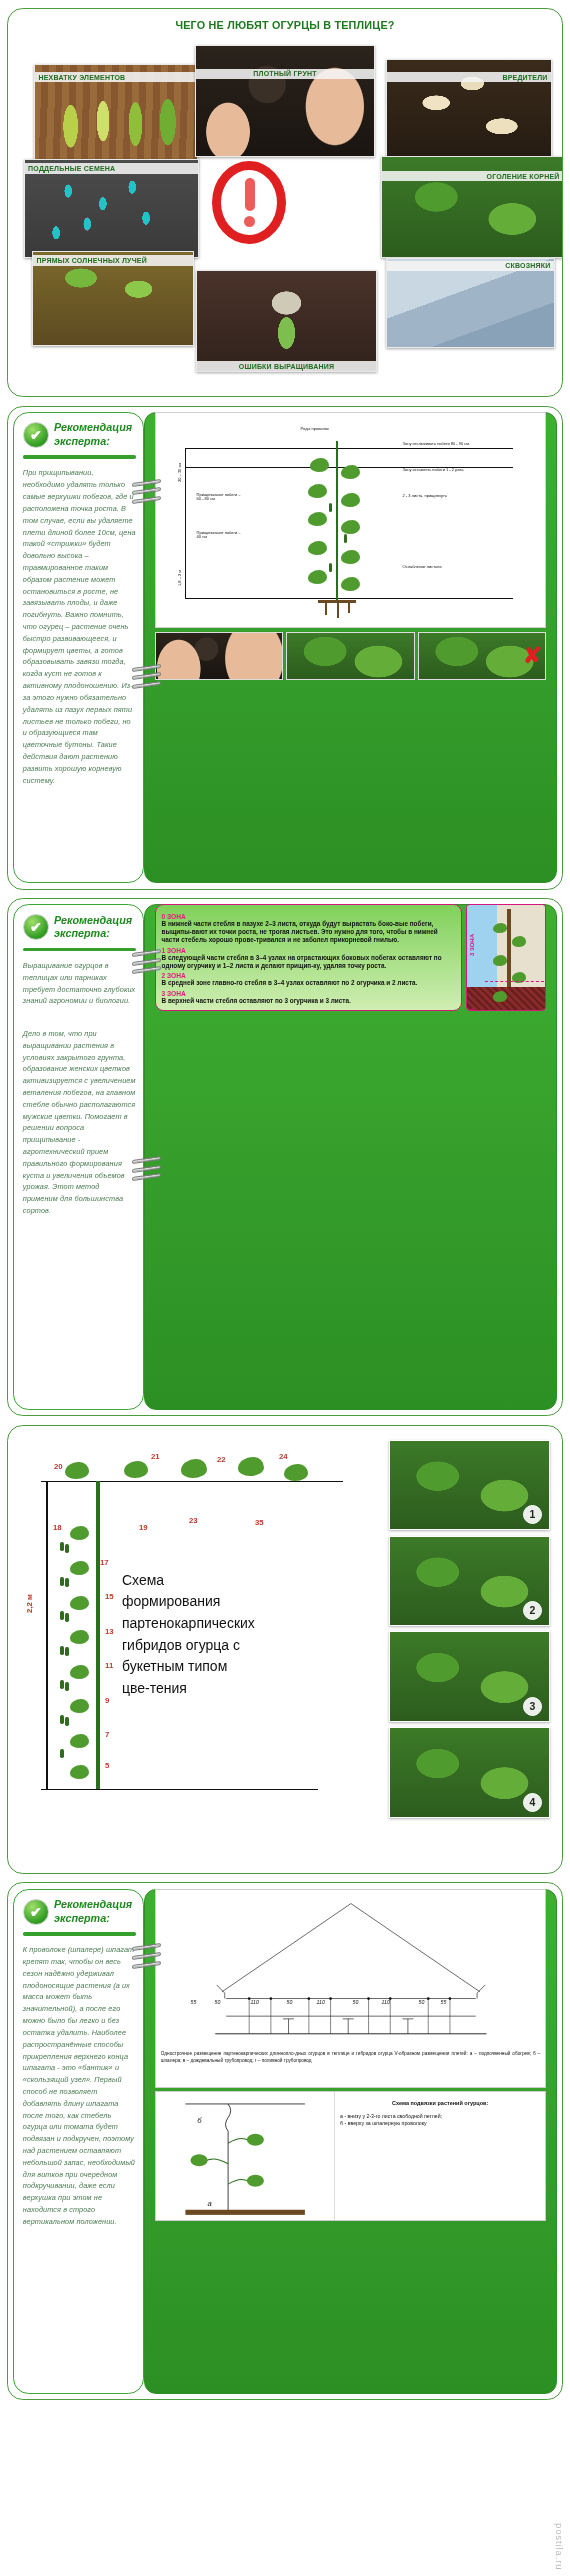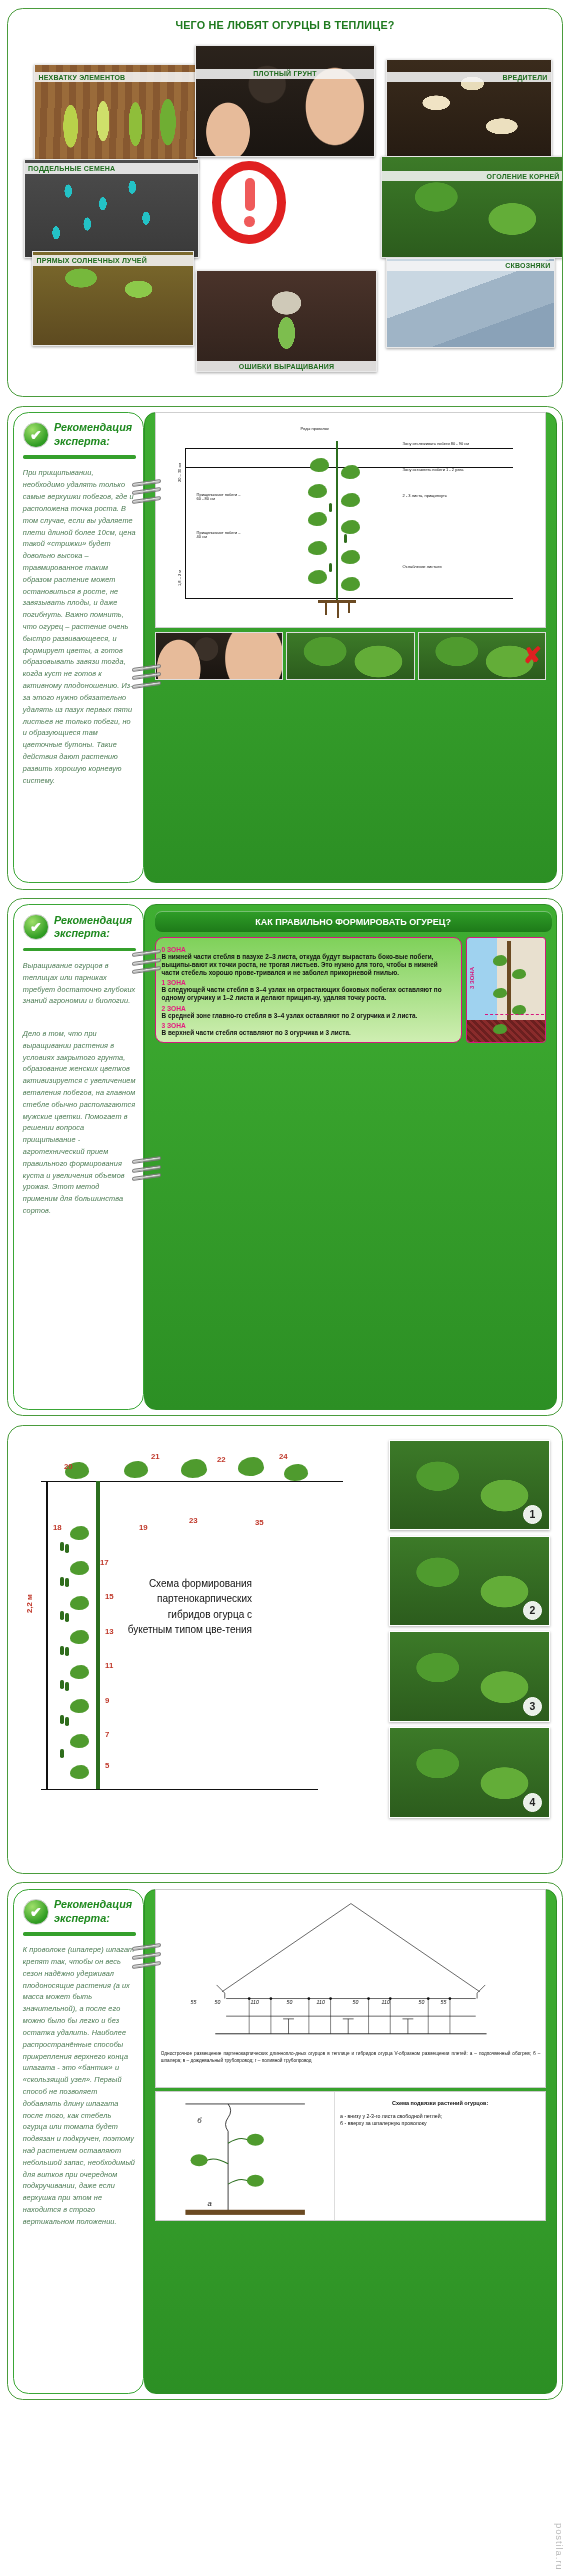--- a/index.html
+++ b/index.html
@@ -221,22 +221,22 @@
   .zb-dash{ position:absolute; left:17.3px; right:1.7px; border-top:0.9px dashed #d6187e; }
 
   
   #panel-bouquet{ height:449px; }
   .bq-title{ text-align:center; color:#1f7a1f; font-weight:bold; font-size:10.4px;
     line-height:1.5; padding:8.6px 0 5.2px; }
   .bq-main{ display:flex; padding:0 12px 10.4px; gap:8.6px; height:389px; }
   .bq-scheme{ flex:1; position:relative; background:#fff; }
   .bq-num{ position:absolute; color:#c0392b; font-size:7.8px; font-weight:bold; }
   .bq-caption{
-    position:absolute; left:102px; top:136px; width:130px;
-    font-size:10px; color:#111; line-height:1.55;text-align:right;
+    position:absolute; left:102px; top:130px; width:130px;
+    font-size:14px; color:#111; line-height:1.55;
   }
   .bq-photos{ width:161px; flex:0 0 161px; display:flex; flex-direction:column; gap:5.2px; }
   .bq-photos > div{ flex:1; border:1.7px solid #fff; box-shadow:0 0.9px 2.6px rgba(0,0,0,.3);
     position:relative; overflow:hidden; }
   .bq-badge{
     position:absolute; right:7px; bottom:5.2px; width:19px;height:19px;border-radius:50%;
     background:rgba(255,255,255,.9); border:1.7px solid #fff;
     color:#222; font-size:10.4px; font-weight:bold;
     display:flex;align-items:center;justify-content:center;
   }
@@ -407,21 +407,20 @@
         <i></i>
       </div>
     <div class="rings" style="top:259px;">
         <i></i>
         <i></i>
         <i></i>
       </div>
 
     <div class="right-col">
       <div class="green-slab"></div>
-      <div class="sec-head">КАК ПРАВИЛЬНО ФОРМИРОВАТЬ ОГУРЕЦ?</div>
       <div class="sec-body">
         <div class="zones-wrap">
           <div class="zones-card">
             <div class="zc-zone">0 ЗОНА</div>
             <div class="zc-text">В нижней части стебля в пазухе 2–3 листа, откуда будут вырастать боко-вые побеги, выщипы-вают их точки роста, не трогая листьев. Это нужно для того, чтобы в нижней части стебель хорошо прове-тривался и не заболел прикорневой гнилью.</div>
             <div class="zc-zone">1 ЗОНА</div>
             <div class="zc-text">В следующей части стебля в 3–4 узлах на отрастающих боковых побегах оставляют по одному огурчику и 1–2 листа и делают прищип-ку, удаляя точку роста.</div>
             <div class="zc-zone">2 ЗОНА</div>
             <div class="zc-text">В средней зоне главно-го стебля в 3–4 узлах оставляют по 2 огурчика и 2 листа.</div>
             <div class="zc-zone">3 ЗОНА</div>
@@ -463,21 +462,21 @@
         <div class="dg-line" style="left:21px;top:349px;width:277px;height:1.7px;"></div>
         <div class="bq-num" style="left:5.2px;top:173px;transform:rotate(-90deg);transform-origin:left top;">2,2 м</div>
 
         <div class="stem" style="left:85px;top:43px;width:3.5px;height:0;"></div>
         <div class="leaf" style="left:45px;top:22.5px;width:24px;height:17.3px;"></div>
         <div class="leaf" style="left:104px;top:21px;width:24px;height:17.3px;"></div>
         <div class="leaf" style="left:161px;top:19px;width:26px;height:19px;"></div>
         <div class="leaf" style="left:218px;top:17.3px;width:26px;height:19px;"></div>
         <div class="leaf" style="left:264px;top:24px;width:24px;height:17.3px;"></div>
 
-        <div class="bq-num" style="left:44px;top:22.5px;">20</div>
+        <div class="bq-num" style="left:34px;top:22.5px;">20</div>
         <div class="bq-num" style="left:131px;top:12px;">21</div>
         <div class="bq-num" style="left:197px;top:15.6px;">22</div>
         <div class="bq-num" style="left:259px;top:12px;">24</div>
         <div class="bq-num" style="left:33px;top:83px;">18</div>
         <div class="bq-num" style="left:169px;top:76px;">23</div>
         <div class="bq-num" style="left:235px;top:78px;">35</div>
         <div class="bq-num" style="left:119px;top:83px;">19</div>
 
         <div class="stem" style="left:76px;top:41px;width:4.3px;height:308px;"></div>
         <div class="leaf" style="left:50px;top:86px;"></div>

